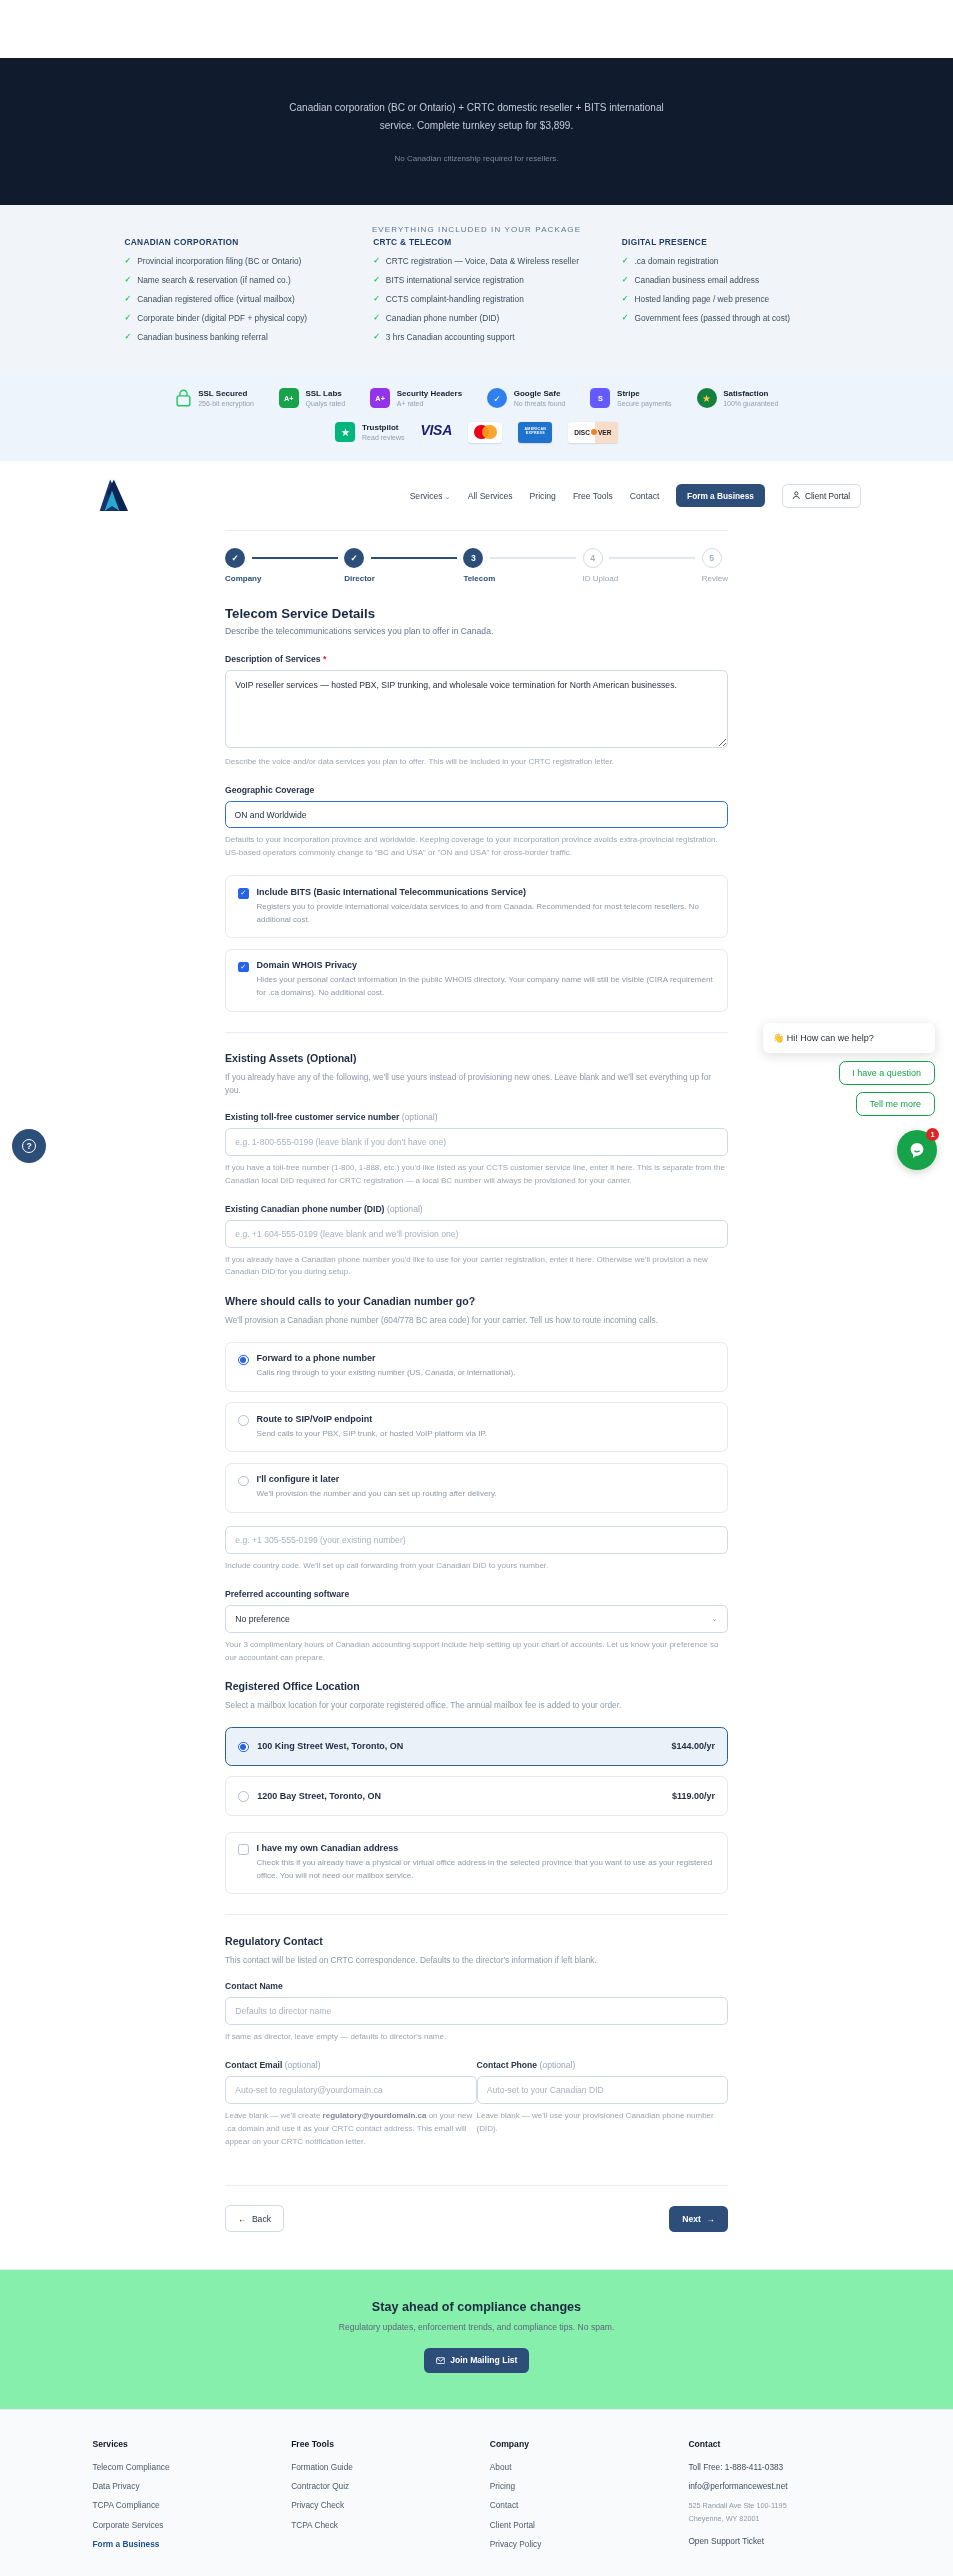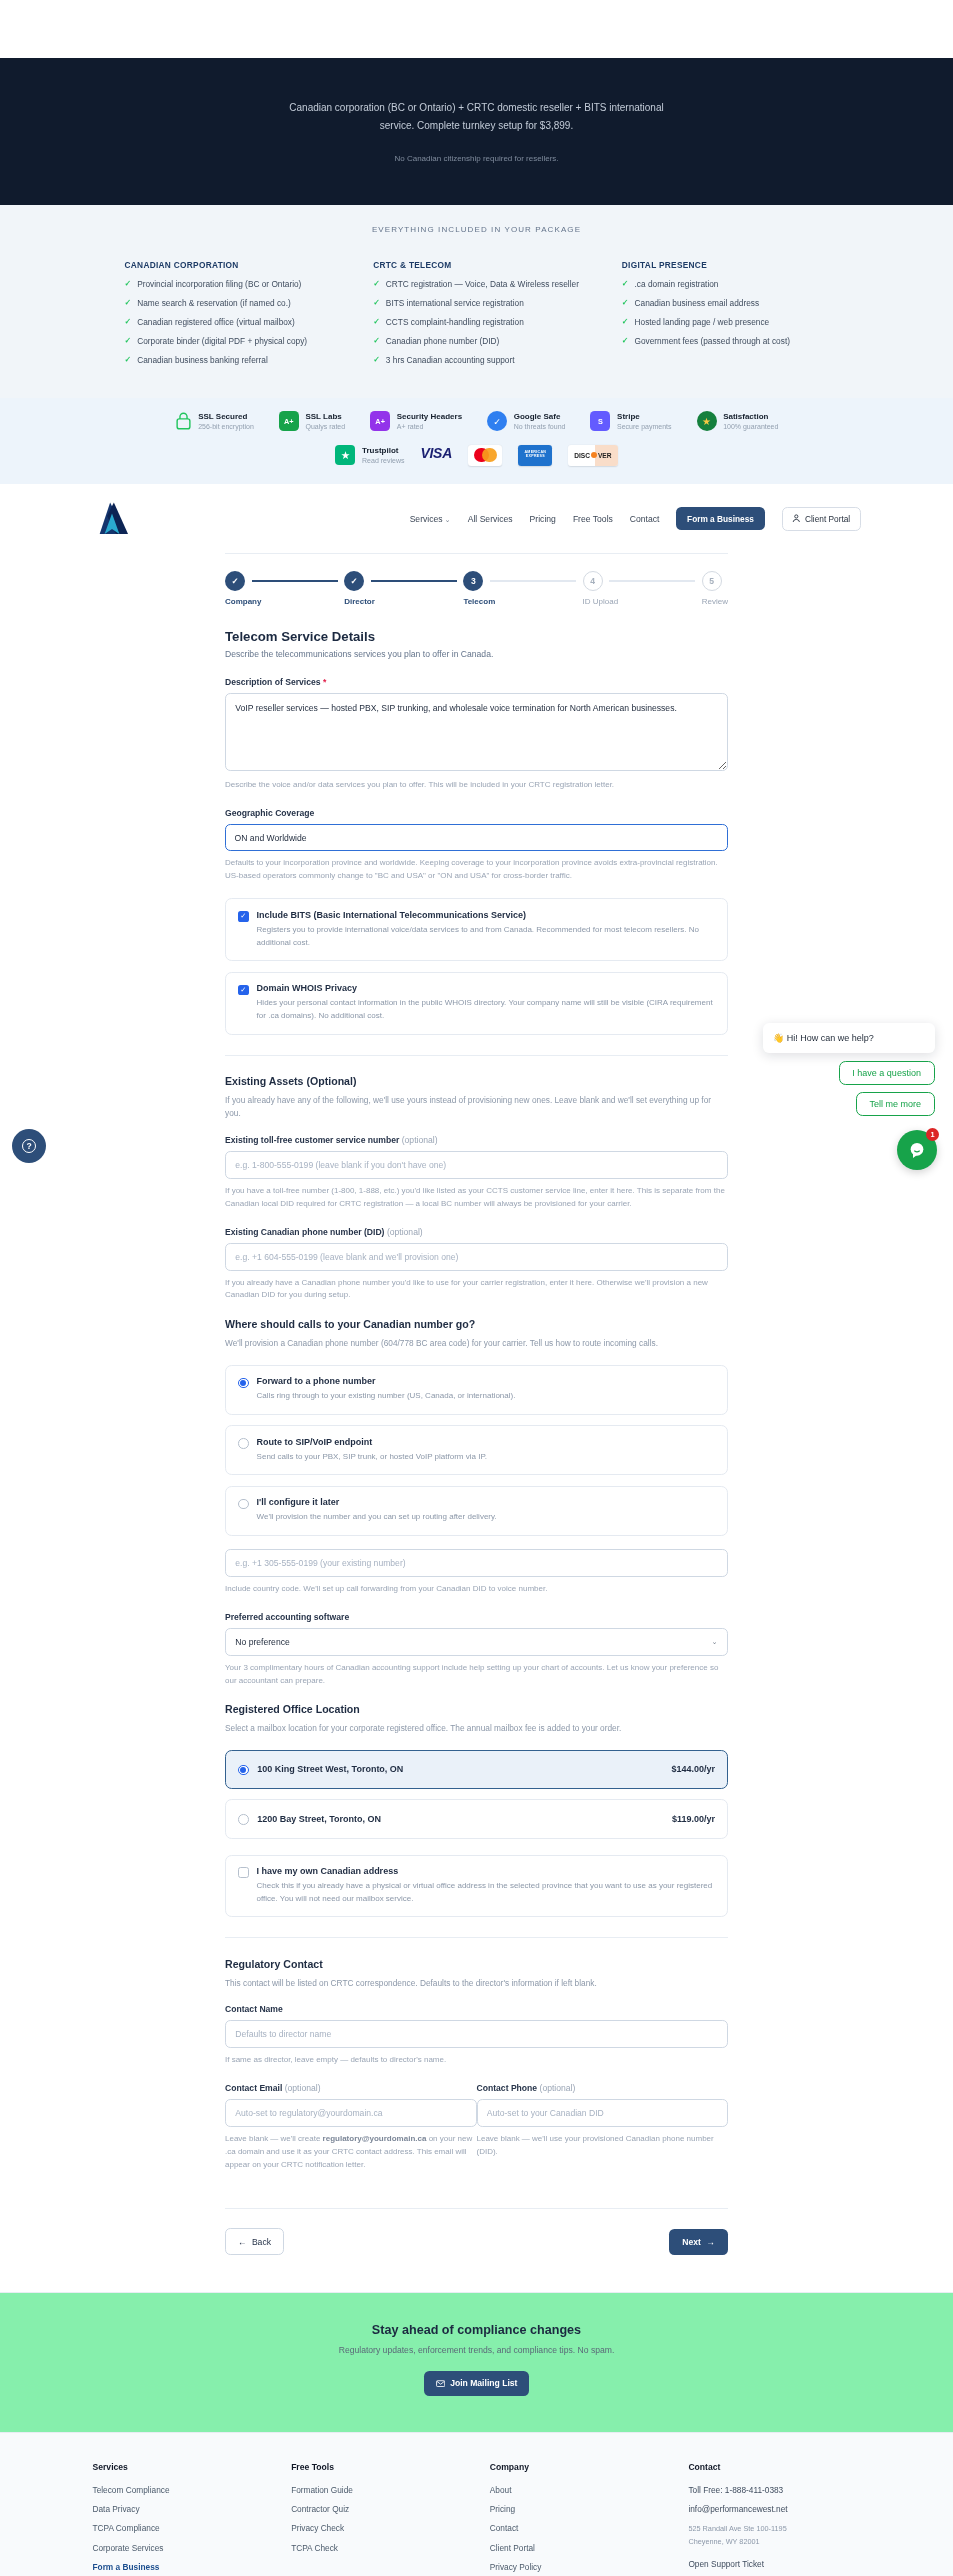--- a/index.html
+++ b/index.html
@@ -9,21 +9,21 @@
     font-family:"Liberation Sans", sans-serif; color:#1e293b;
   }
   
   .top-strip { height:58px; background:#fff; }
   .hero { background:#101b2d; text-align:center; padding:41px 13.2px 42px; }
   .hero h1 { color:#fff; font-size:20px; font-weight:700; margin:0 0 14.6px; letter-spacing:0.1px; }
   .hero .hero-sub { color:#c3ccd8; font-size:10px; line-height:1.8; max-width:410px; margin:0 auto; }
   .hero .hero-note { color:#7f8b9c; font-size:8px; margin-top:18.5px; }
   
   .included { background:#f1f5f9; padding:20px 0 25px; }
-  .included-heading { text-align:center; font-size:8px; letter-spacing:1.1px; color:#64748b; margin-bottom:26px; }
+  .included-heading { text-align:center; font-size:8px; letter-spacing:1.1px; color:#64748b; margin-bottom:3px; }
   .included-cols { width:704px; margin:0 auto; display:grid; grid-template-columns:repeat(3,1fr); column-gap:42px; }
   .inc-title { font-size:8.3px; font-weight:700; color:#1d3b66; letter-spacing:0.3px; margin-bottom:8.6px; }
   .inc-item { display:flex; gap:6px; font-size:8.3px; color:#3f4c5e; line-height:1.5; margin-bottom:6.6px; }
   .check { color:#22c55e; font-weight:700; font-size:8px; flex:none; }
   
   .trust { background:#edf4fb; padding:13.2px 0 18.5px; }
   .trust-row { display:flex; justify-content:center; gap:25px; }
   .trust-row2 { margin-top:13.2px; gap:16px; }
   .badge { display:flex; align-items:center; gap:6.6px; }
   .badge-title { font-size:8px; font-weight:700; color:#16202e; }
@@ -413,21 +413,21 @@
   <div class="card">
     <div class="radio"></div>
     <div>
       <div class="card-title">I'll configure it later</div>
       <div class="card-desc">We'll provision the number and you can set up routing after delivery.</div>
     </div>
   </div>
 
   <div class="field" style="margin-top:13.2px;">
     <input class="tinput" placeholder="e.g. +1 305-555-0199 (your existing number)" style="">
-    <div class="helper">Include country code. We'll set up call forwarding from your Canadian DID to voice number.</div>
+    <div class="helper">Include country code. We'll set up call forwarding from your Canadian DID to yours number.</div>
   </div>
 
   <div class="field">
     <label class="flabel">Preferred accounting software</label>
     <div class="tselect">
       <span>No preference</span>
       <span class="caret">⌄</span>
     </div>
     <div class="helper">Your 3 complimentary hours of Canadian accounting support include help setting up your chart of accounts. Let us know your preference so our accountant can prepare.</div>
   </div>

